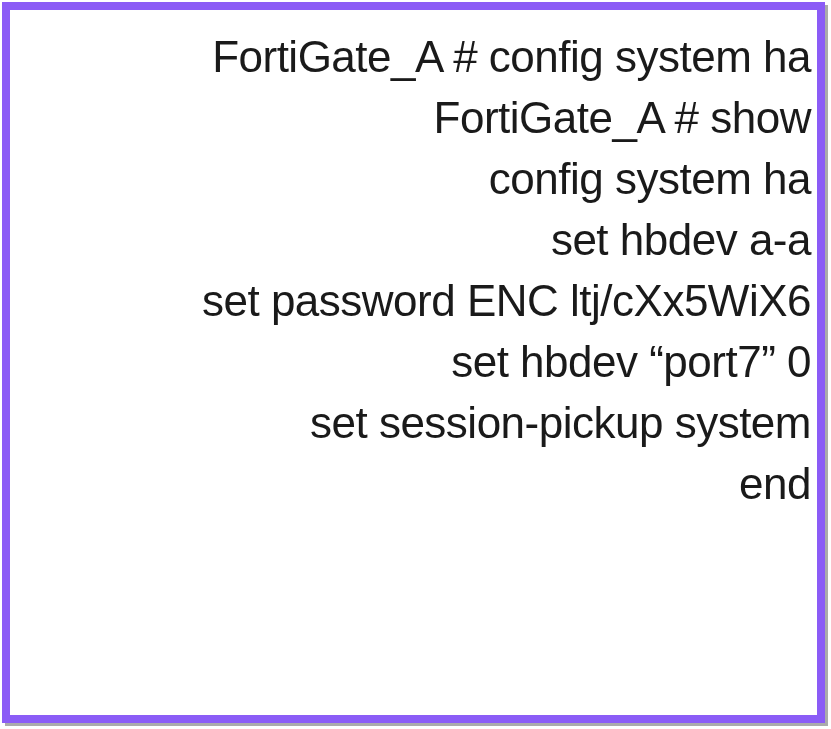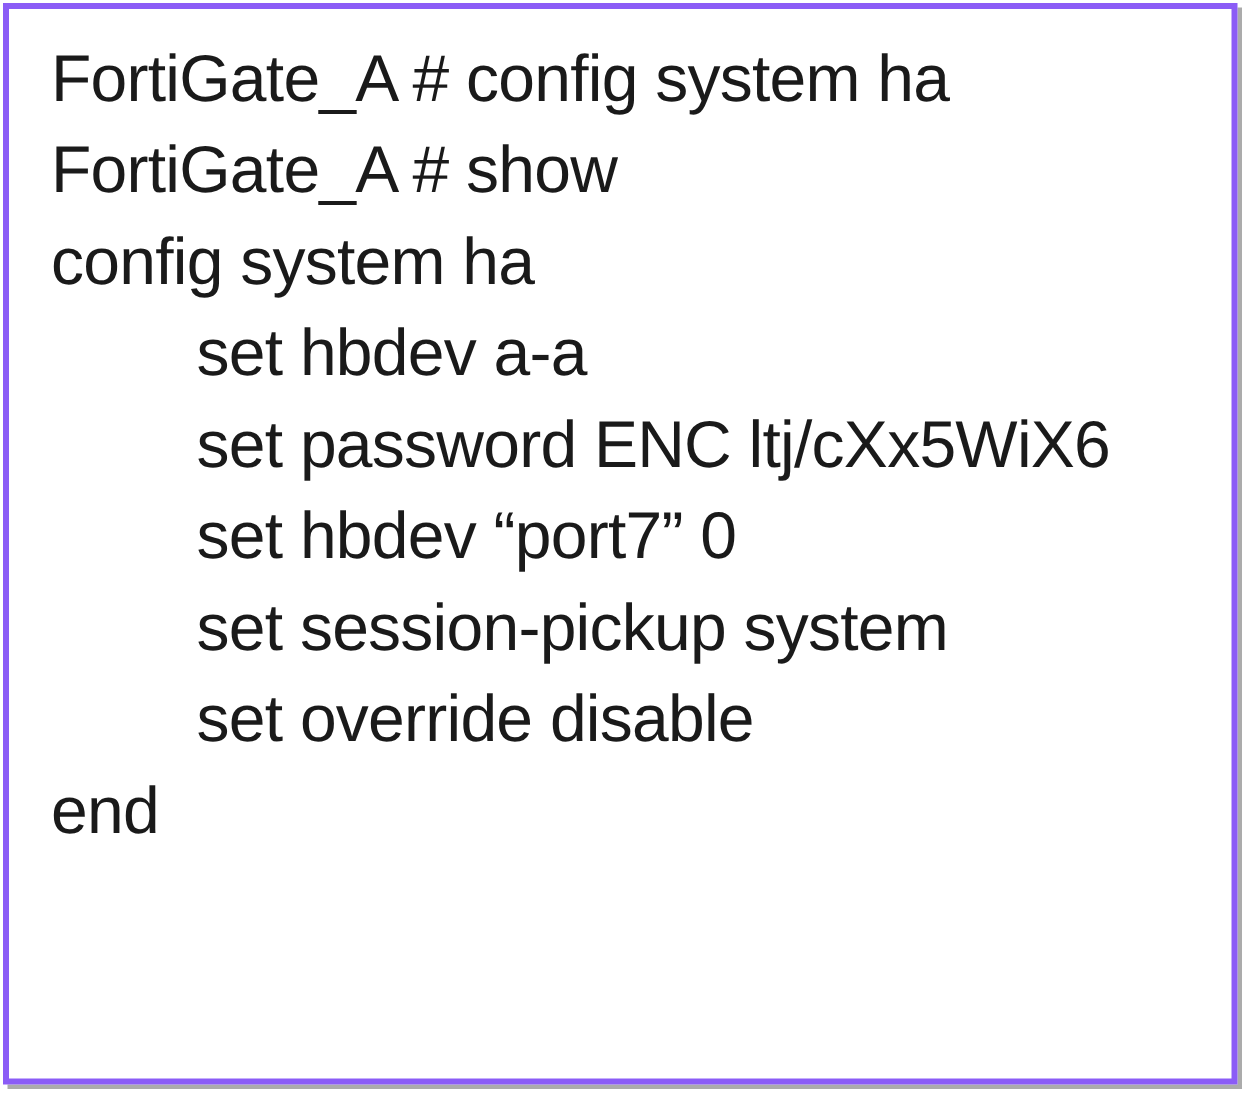--- a/index.html
+++ b/index.html
@@ -14,24 +14,25 @@
     overflow: hidden;
     font-family: "Liberation Sans", "DejaVu Sans", sans-serif;
   }
   .console-frame {
     position: absolute;
     left: 2px;
     top: 2px;
     right: 6px;
     bottom: 6px;
     box-sizing: border-box;
-    border: 4px solid #8b5cf6;
+    border: 8px solid #8b5cf6;
     background: #ffffff;
     box-shadow: 3px 3px 0 #ababab;
     padding: 16px 6px 0 28px;
+    text-align: right;
   }
   .cli-line {
     font-size: 44px;
     line-height: 61px;
     color: #1a1a1a;
     white-space: pre;
     letter-spacing: -0.5px;
   }
   .cli-line.indent {
     padding-left: 97px;
@@ -41,15 +42,14 @@
 <body>
 
 <div class="console-frame" id="terminal">
     <div class="cli-line">FortiGate_A # config system ha</div>
     <div class="cli-line">FortiGate_A # show</div>
     <div class="cli-line">config system ha</div>
     <div class="cli-line indent">set hbdev a-a</div>
     <div class="cli-line indent">set password ENC ltj/cXx5WiX6</div>
     <div class="cli-line indent">set hbdev “port7” 0</div>
     <div class="cli-line indent">set session-pickup system</div>
-    <div class="cli-line indent">set override disable</div>
     <div class="cli-line">end</div>
   </div>
 
 </body></html>

